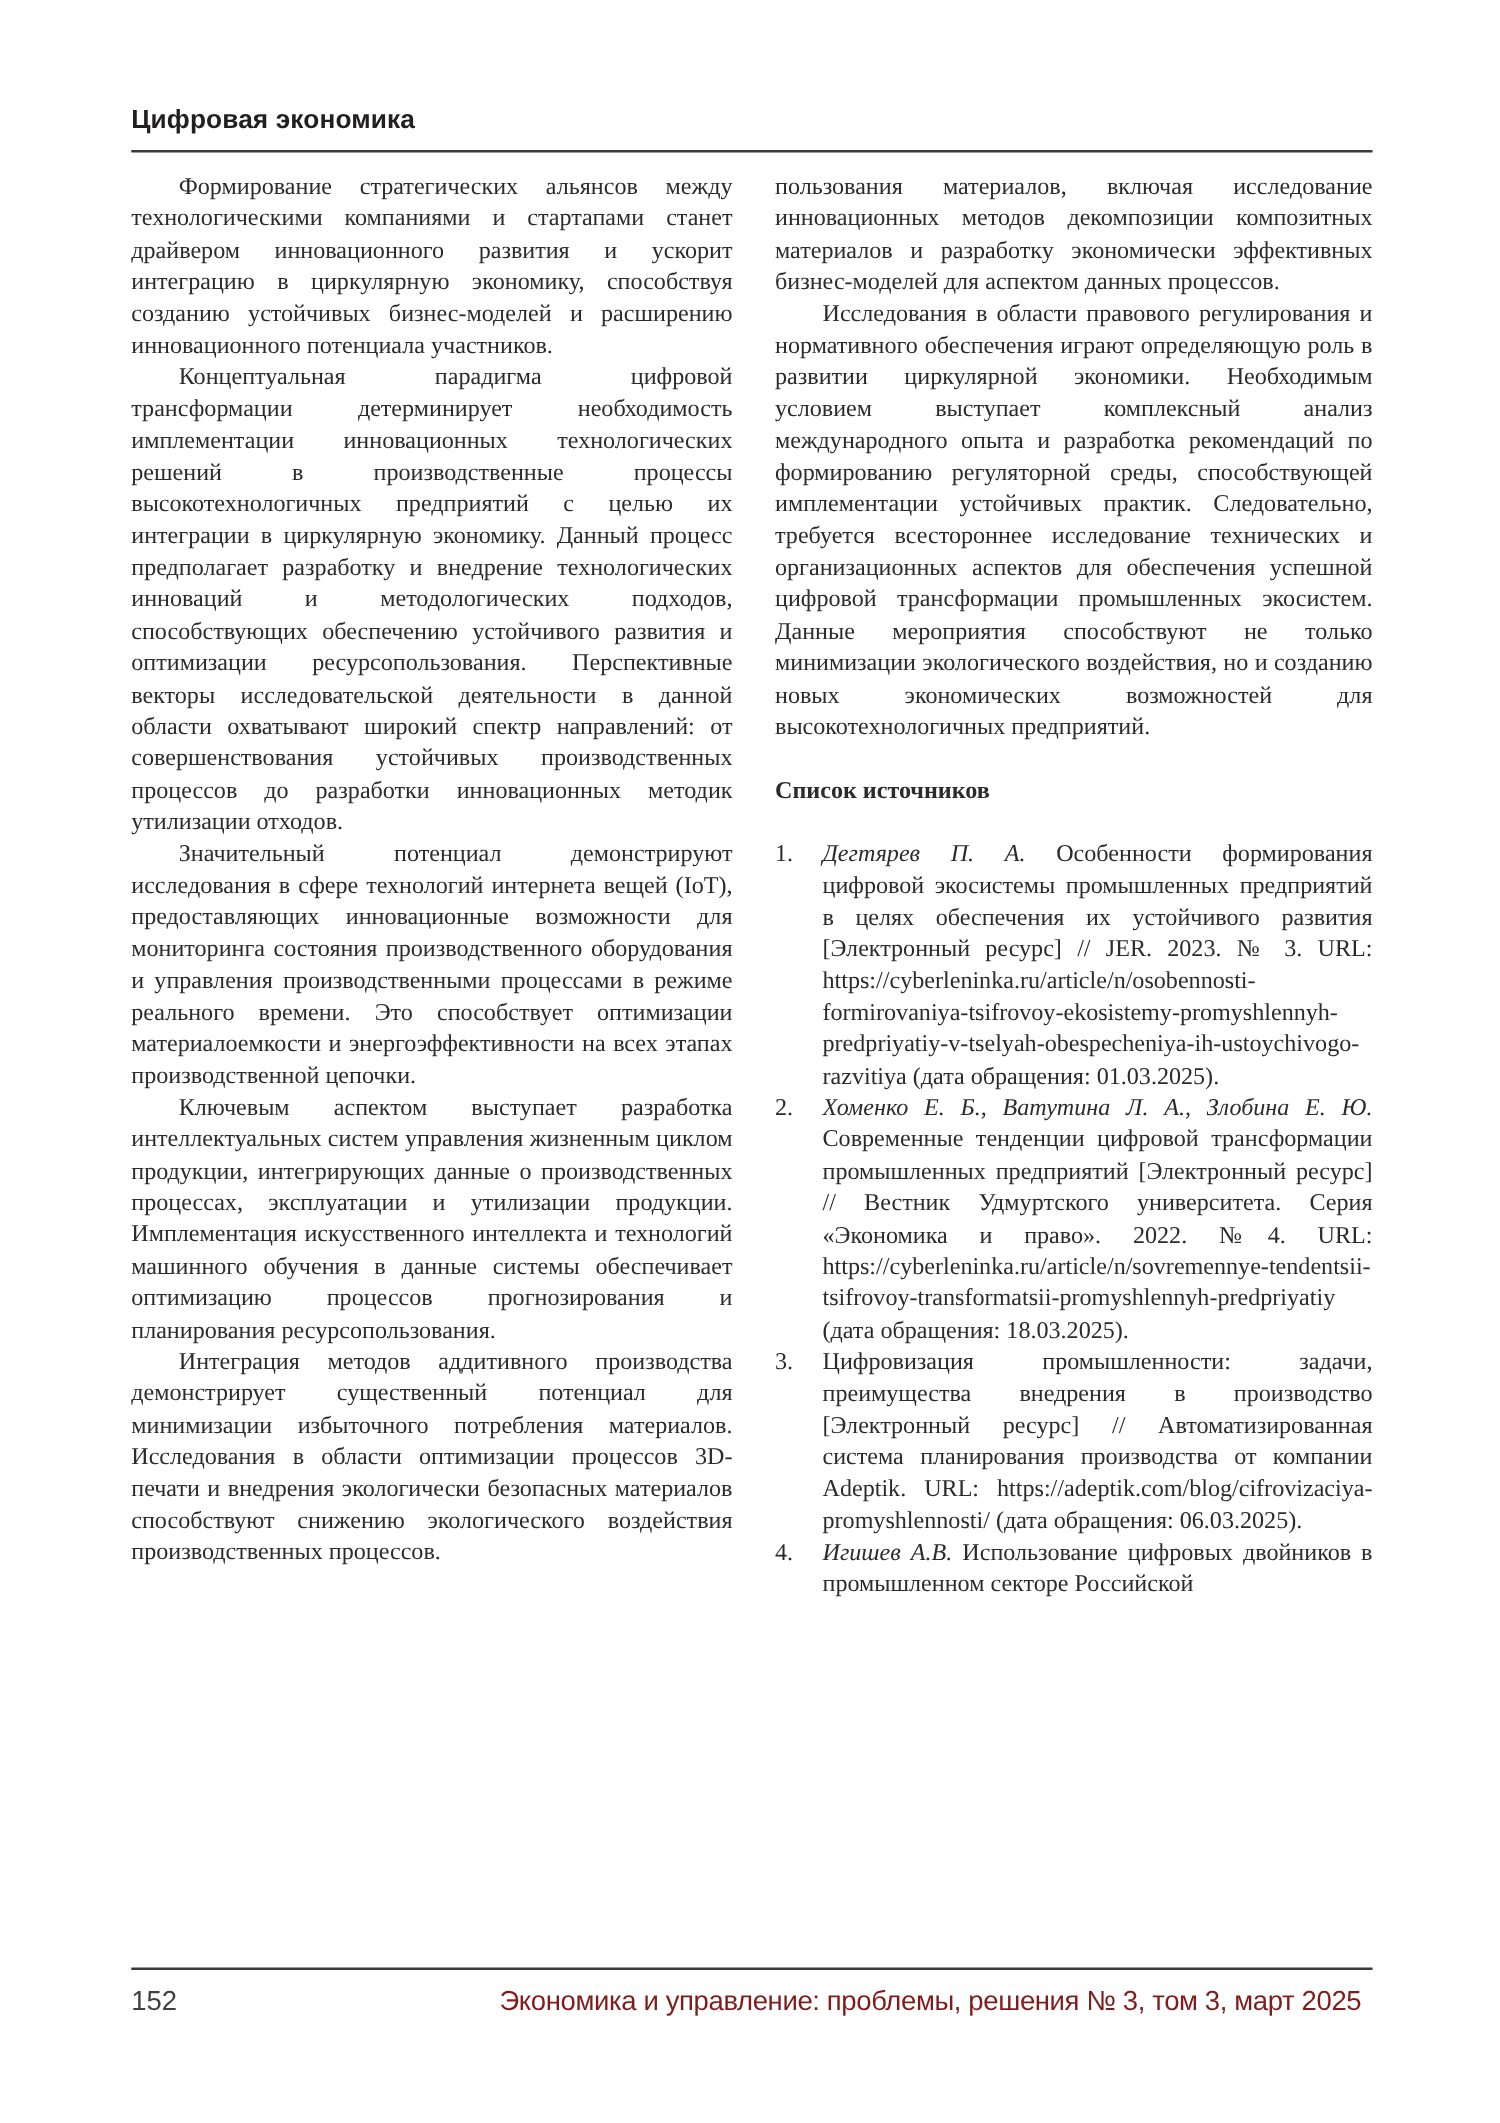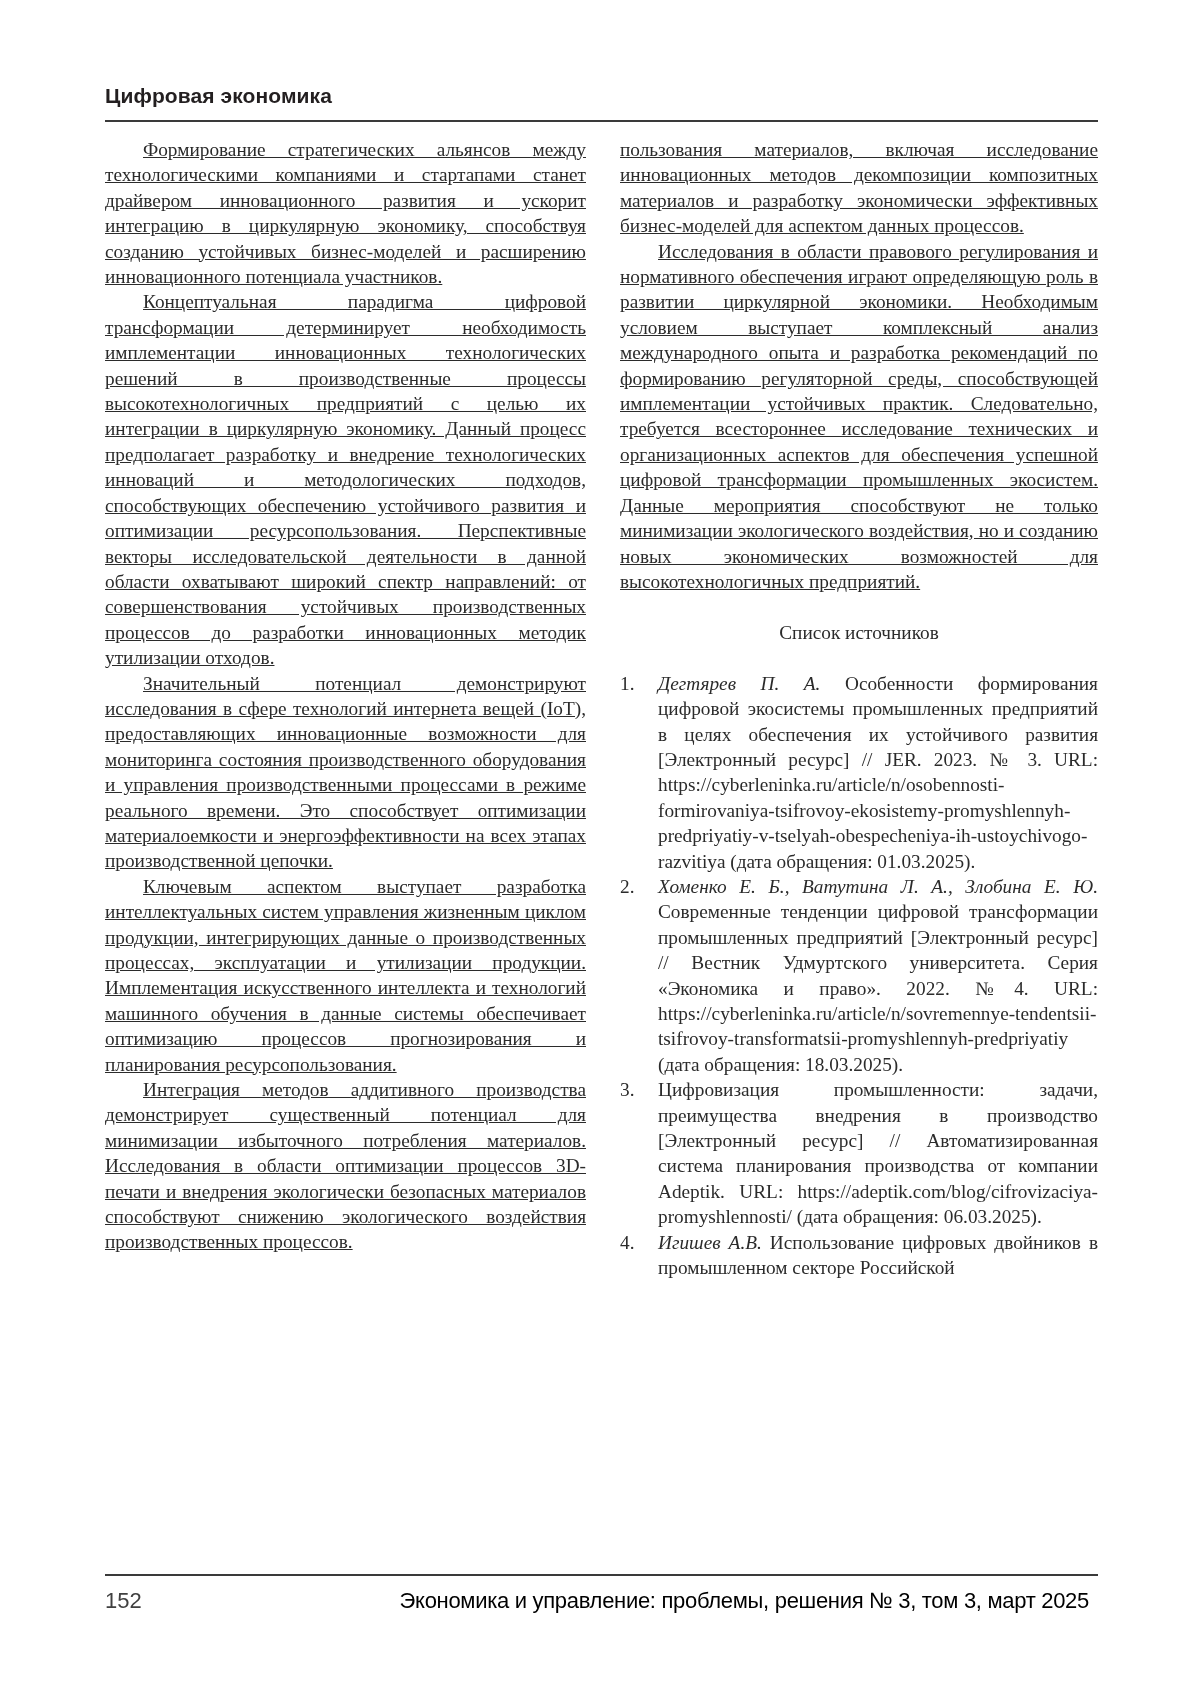--- a/index.html
+++ b/index.html
@@ -12,36 +12,36 @@
   }
   .rule-top { position: absolute; left: 105px; top: 120px; width: 993px; height: 2px; background: #3a3a3a; }
   .rule-bottom { position: absolute; left: 105px; top: 1574px; width: 993px; height: 2px; background: #3a3a3a; }
   .col {
     position: absolute; top: 137px;
     font-family: "Liberation Serif", serif; font-size: 19.3px; line-height: 25.4px;
     text-align: justify; color: #2b2b2b;
   }
   .col-left { left: 105px; width: 481px; }
   .col-right { left: 620px; width: 478px; }
-  .col p { margin: 0; text-indent: 38px; hyphens: manual; text-decoration: underline; }
+  .col p { margin: 0; text-indent: 38px; hyphens: manual; }
   .col p.cont { text-indent: 0; }
   .refs-heading {
-    text-align: center; font-weight: normal; margin: 26px 0 25px 0; text-indent: 0;
+    font-weight: bold; margin: 26px 0 25px 0; text-indent: 0;
   }
   .ref-list { list-style: none; margin: 0; padding: 0; }
   .ref-item { position: relative; padding-left: 38px; text-align: justify; }
   .ref-num { position: absolute; left: 0; top: 0; }
   .ref-authors { font-style: italic; }
   .footer-page {
     position: absolute; left: 105px; top: 1588px;
     font-family: "Liberation Sans", sans-serif; font-size: 22px; color: #404040;
   }
   .footer-journal {
     position: absolute; right: 102px; top: 1588px;
-    font-family: "Liberation Sans", sans-serif; font-size: 22px; color: #000000;
+    font-family: "Liberation Sans", sans-serif; font-size: 22px; color: #7f1d1d;
     letter-spacing: -0.3px;
   }
 </style>
 </head>
 <body>
 
 <div class="page">
 
   <div class="running-head">Цифровая экономика</div>
   <div class="rule-top"></div>

